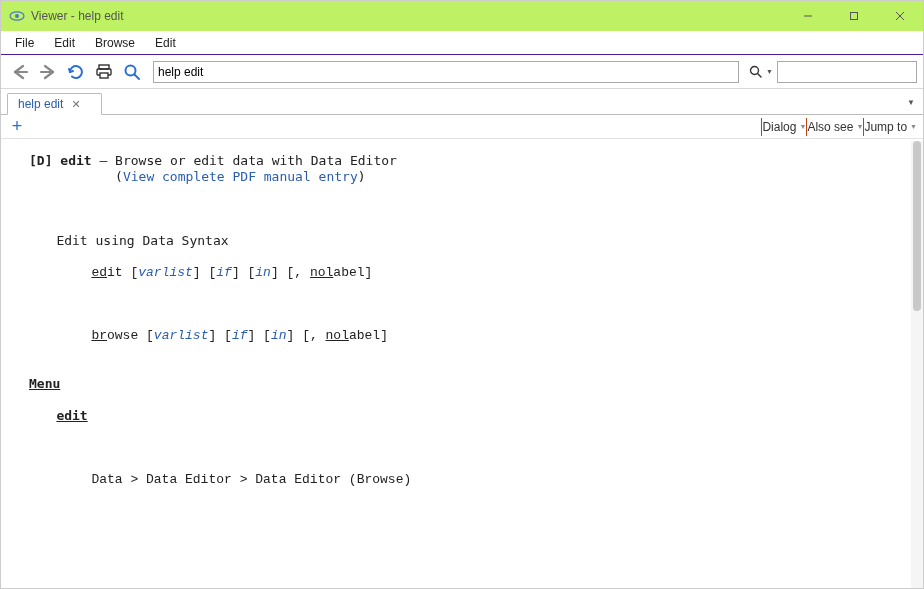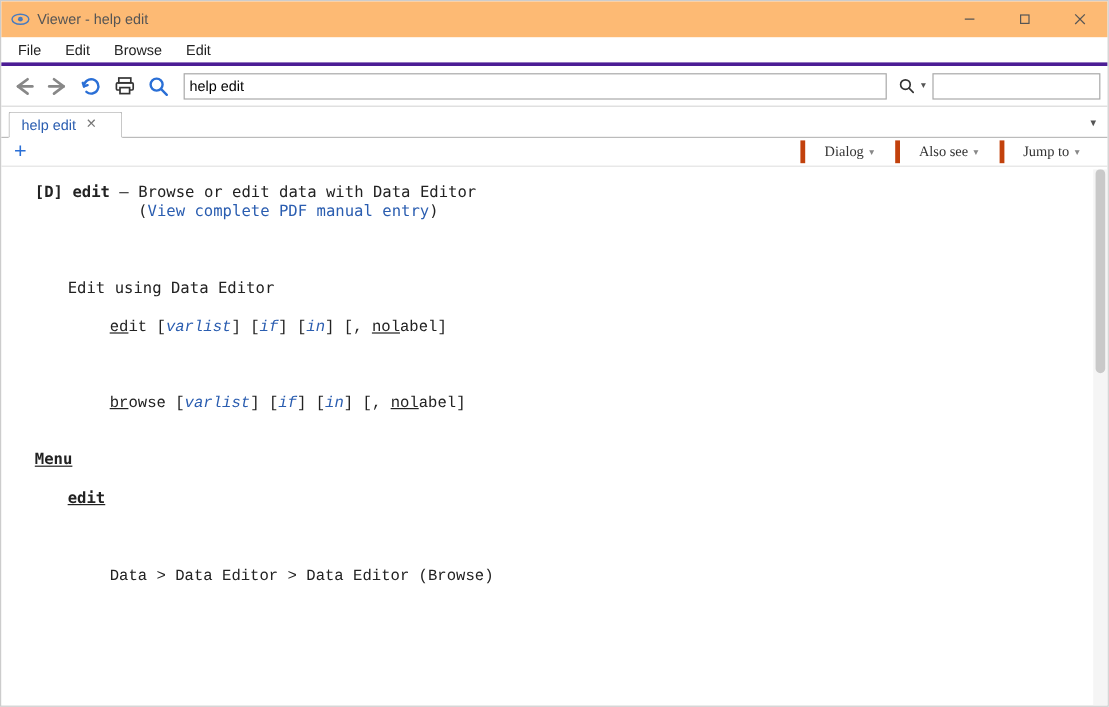--- a/index.html
+++ b/index.html
@@ -11,39 +11,39 @@
     color: #000;
     width: 924px;
     height: 589px;
     overflow: hidden;
     position: relative;
     border: 1px solid #ccc;
   }
   
   .titlebar {
     height: 30px;
-    background: #fdba74;
+    background: #bef264;
     display:flex;
     align-items:center;
     padding: 0 0 0 8px;
     color:#666;
     border-bottom: 0;
   }
   .titlebar .eye { width:16px; height:16px; margin-right:6px; display:flex; align-items:center; justify-content:center;}
   .titlebar .title { flex:0 0 auto; font-size:12px; color:#555;}
   .titlebar .spacer { flex:1 1 auto; }
   .winbtn { width:46px; height:30px; display:flex; align-items:center; justify-content:center; color:#555; }
 
   
   .menubar {
     height: 24px;
     display:flex;
     align-items:center;
     padding: 0 4px;
-    border-bottom: 3px solid #4c1d95;
+    border-bottom: 1px solid #4c1d95;
     font-size:12px;
     color:#222;
   }
   .menubar .mi { padding: 3px 10px; }
 
   
   .toolbar {
     height: 34px;
     display:flex;
     align-items:center;
@@ -117,21 +117,21 @@
     padding: 0 6px;
     border-bottom:1px solid #e3e3e3;
     font-size:12px;
     color:#333;
   }
   .plusbtn {
     width:20px; height:20px; display:flex; align-items:center; justify-content:center;
     color:#2a6fd6; font-size:18px; font-weight:400;
   }
   .subrow .spacer { flex:1 1 auto;}
-  .dd { display:flex; align-items:center; padding: 2px 16px; gap:3px; border-left:4px solid #c2410c;font-family:Liberation Serif, serif;}
+  .dd { display:flex; align-items:center; padding: 2px 0; gap:3px; border-left:1px solid #c2410c;}
   .dd:first-of-type { border-left:1px solid #e7e7e7;}
   .dd .caret { font-size:7px; color:#888;}
 
   
   .content-wrap {
     position:absolute;
     top: 140px; 
     left:0; right:0; bottom:0;
     overflow:hidden;
   }
@@ -274,21 +274,21 @@
   <div class="content">
 
     <div class="mono-line"><span class="b">[D]</span> <span class="b">edit</span> <span>—</span> <span>Browse or edit data with Data Editor</span></div>
     <div class="mono-line" style="padding-left:11ch;"><span>(</span><span class="link">View complete PDF manual entry</span><span>)</span></div>
 
     <div class="blank2"></div>
 
 
     <div class="blank"></div>
 
-    <div class="mono-line ind1">Edit using Data Editor</div>
+    <div class="mono-line ind1">Edit using Data Syntax</div>
 
     <div class="blank"></div>
 
     <div class="mono-line ind2"><span class="u">ed</span><span>it </span><span>[</span><span class="link"><i>varlist</i></span><span>] </span><span>[</span><span class="link"><i>if</i></span><span>] </span><span>[</span><span class="link"><i>in</i></span><span>] </span><span>[, </span><span class="u">nol</span><span>abel</span><span>]</span></div>
 
     <div class="blank2"></div>
 
 
     <div class="blank"></div>
 

